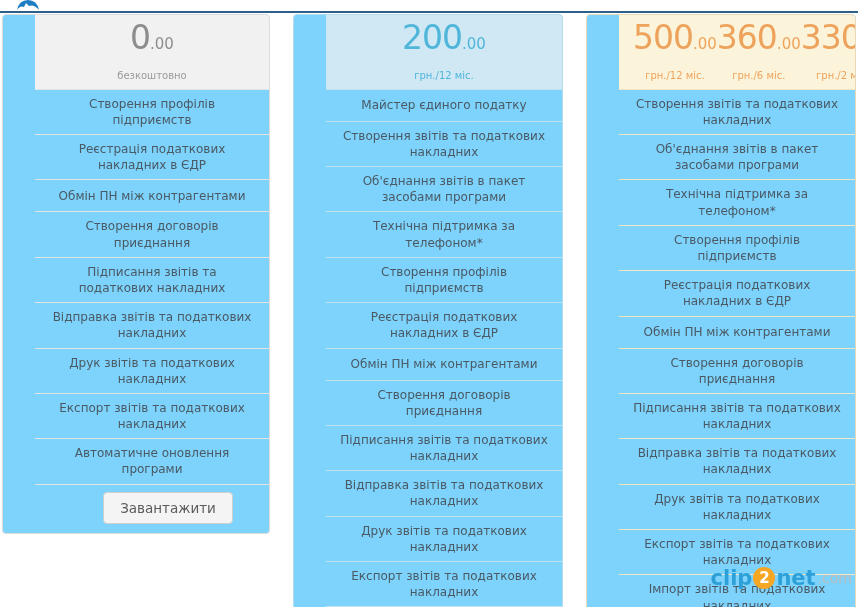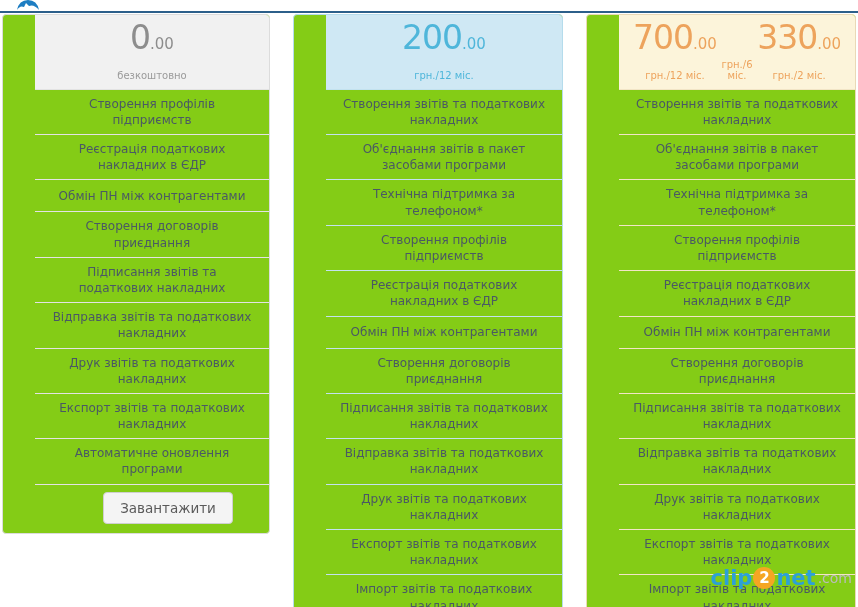--- a/index.html
+++ b/index.html
@@ -8,21 +8,21 @@
   body { position:relative; }
 
   
   .topbar { position:absolute; top:0; left:0; width:858px; height:13px;
     background:#ffffff; border-bottom:2px solid #2c5f8a; }
   .logo-fragment { position:absolute; left:17px; top:0; width:22px; height:10px; }
 
   
   .cards { position:absolute; top:14px; left:2px; display:flex; gap:23px;
     align-items:flex-start; }
-  .card { background:#84cc16; border-radius:4px; overflow:hidden;padding-left:32px; }
+  .card { background:#7dd3fc; border-radius:4px; overflow:hidden;padding-left:32px; }
   .card-free    { width:268px; border:1px solid #dcdcdc; }
   .card-standard{ width:270px; border:1px solid #b5dcec; }
   .card-premium { width:270px; border:1px solid #ead9b6; }
 
   .card-header { padding:6px 14px 8px; }
   .card-free     .card-header { background:#f1f1f1; }
   .card-standard .card-header { background:#cfe8f4; }
   .card-premium  .card-header { background:#fcf4da; }
 
   .prices { display:flex; justify-content:space-evenly; align-items:flex-end; }
@@ -103,20 +103,21 @@
       <div class="prices">
 
       <div class="price">
           <div class="amount"><span class="int">200</span><span class="frac">.00</span></div>
           <div class="caption">грн./12 міс.</div>
         </div>
         </div>
     </div>
     <div class="rows">
 
+    <div class="row">Майстер єдиного податку</div>
         <div class="row">Створення звітів та податкових накладних</div>
         <div class="row">Об'єднання звітів в пакет засобами програми</div>
         <div class="row">Технічна підтримка за телефоном*</div>
         <div class="row">Створення профілів підприємств</div>
         <div class="row">Реєстрація податкових накладних в ЄДР</div>
         <div class="row">Обмін ПН між контрагентами</div>
         <div class="row">Створення договорів приєднання</div>
         <div class="row">Підписання звітів та податкових накладних</div>
         <div class="row">Відправка звітів та податкових накладних</div>
         <div class="row">Друк звітів та податкових накладних</div>
@@ -124,24 +125,25 @@
         <div class="row">Імпорт звітів та податкових накладних</div>
       </div>
 
   </div>
 
   <div class="card card-premium">
     <div class="card-header">
       <div class="prices">
 
       <div class="price">
-          <div class="amount"><span class="int">700</span><span class="frac">.00</span></div>
+          <div class="amount"><span class="int">500</span><span class="frac">.00</span></div>
           <div class="caption">грн./12 міс.</div>
         </div>
           <div class="price">
+          <div class="amount"><span class="int">360</span><span class="frac">.00</span></div>
           <div class="caption">грн./6 міс.</div>
         </div>
           <div class="price">
           <div class="amount"><span class="int">330</span><span class="frac">.00</span></div>
           <div class="caption">грн./2 міс.</div>
         </div>
         </div>
     </div>
     <div class="rows">
 

